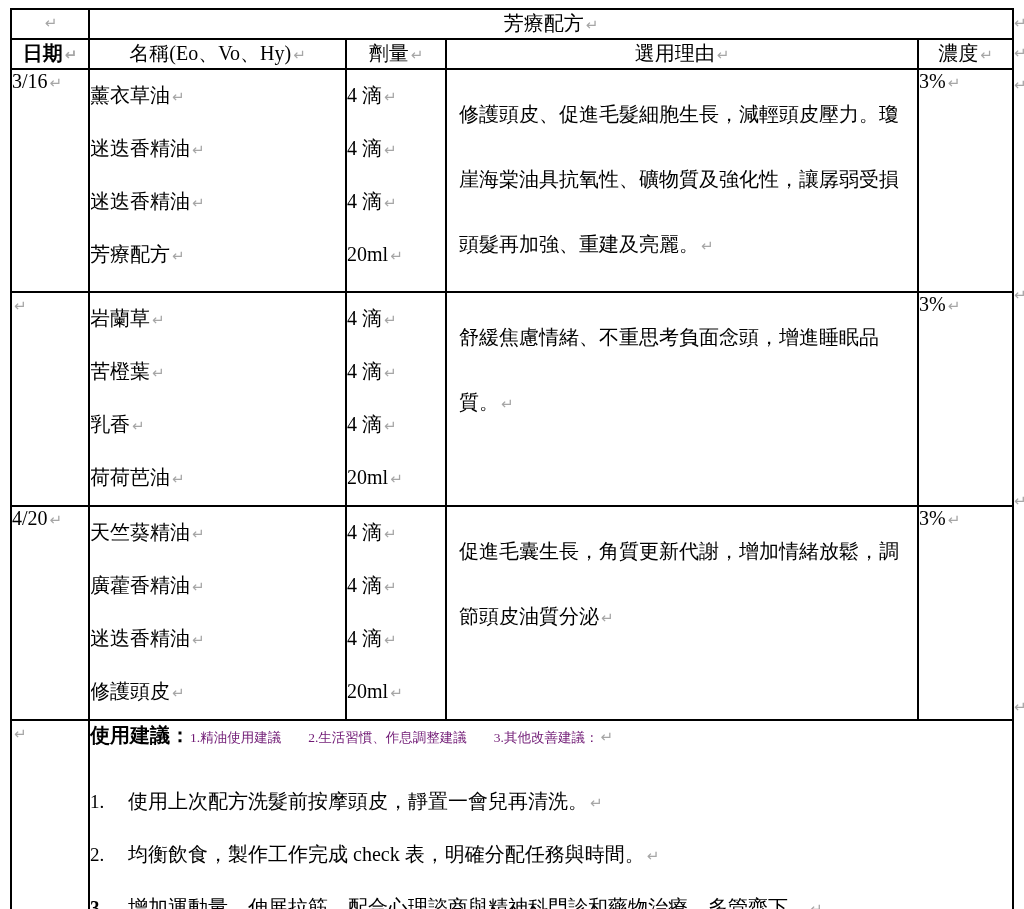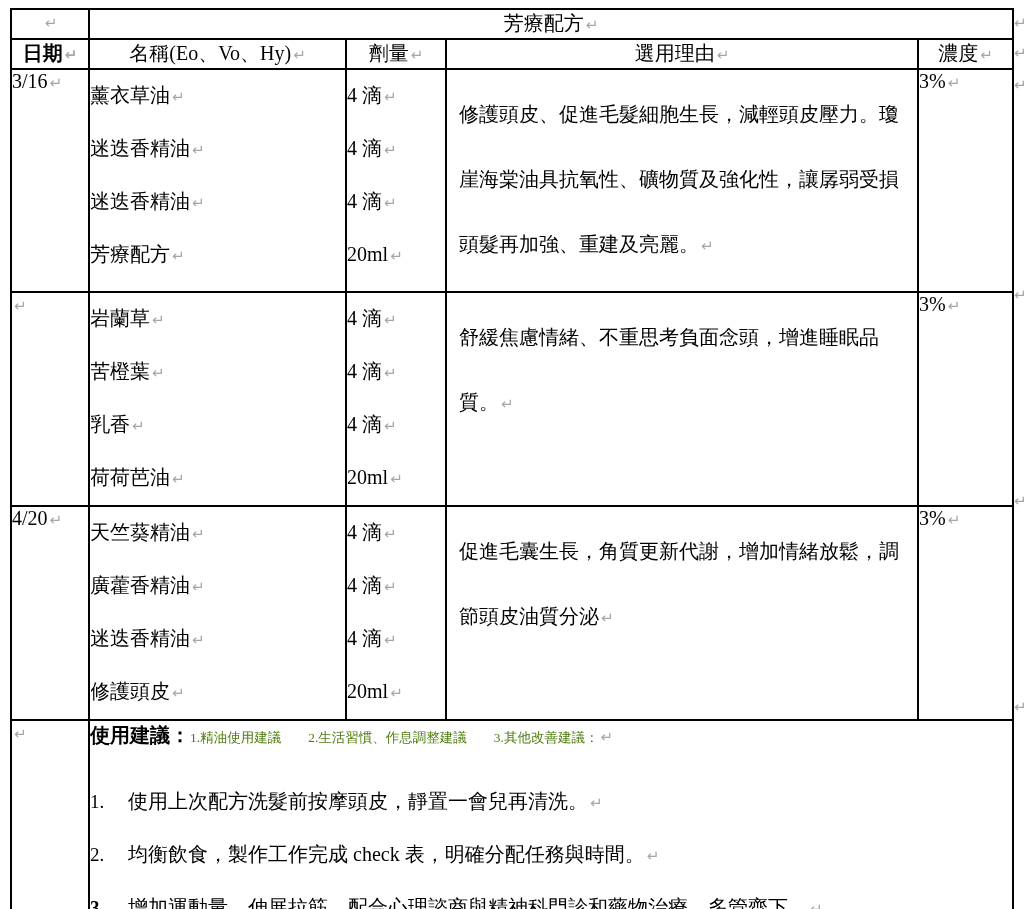--- a/index.html
+++ b/index.html
@@ -51,21 +51,21 @@
   .name-cell{padding:4px 0 0 12px;border-radius:15px;}
   .dose-cell{padding:4px 0 0 10px;}
   .ing-line{height:53px;line-height:50px;white-space:nowrap;}
   .reason-cell{padding:2px 8px 0 10px;}
   .reason-cell p{margin:12px;line-height:65px;}
   .conc-cell{padding:6px 0 0 10px;font-size:19px;}
   
   .sugg-cell{padding:12px 0 0 10px;}
   .sugg-head{height:44px;line-height:28px;white-space:nowrap;}
   .sugg-label{font-weight:bold;font-size:20px;}
-  .sugg-sub{font-size:13.5px;color:#4d7c0f;}
+  .sugg-sub{font-size:13.5px;color:#701a75;}
   .sugg-item{height:53px;line-height:72px;white-space:nowrap;}
   .sugg-num{display:inline-block;width:38px;font-size:19px;}
   .sugg-num.bold{font-weight:bold;}
   
   .row-mark{
     position:absolute;left:1014px;
     color:#a6a6a6;
     font-family:"DejaVu Sans",sans-serif;
     font-size:15px;
   }

